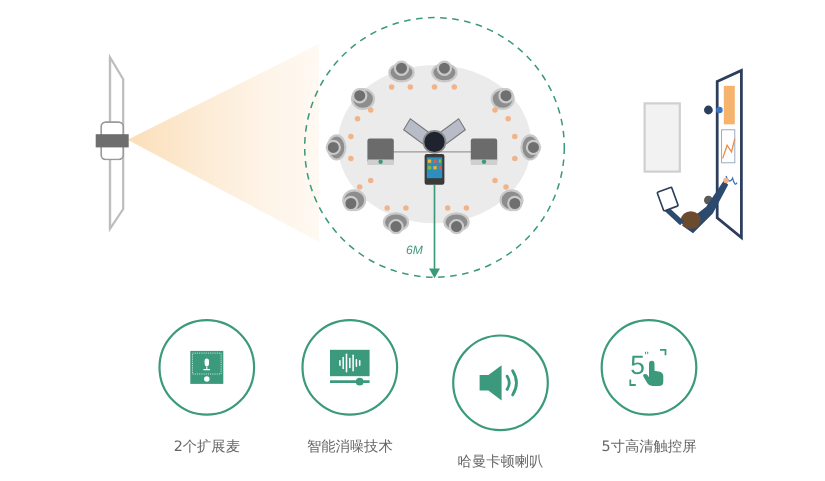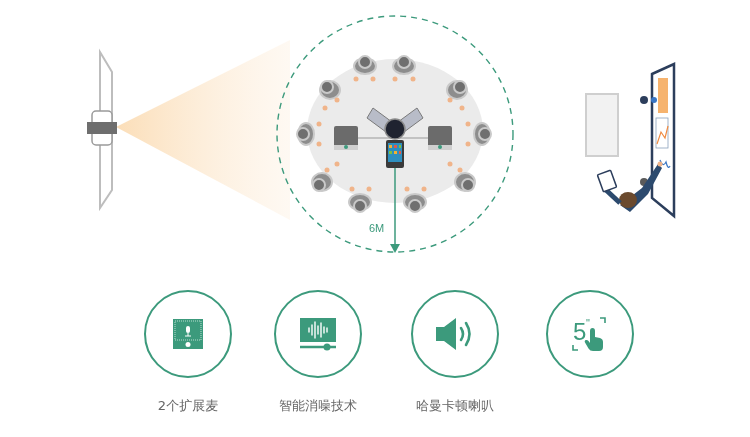--- a/index.html
+++ b/index.html
@@ -1,17 +1,17 @@
 <!DOCTYPE html>
 <html><head>
 <meta charset="utf-8">
 <style>
   html, body { margin:0; padding:0; background:#ffffff; }
   body { width:750px; height:437px; position:relative; overflow:hidden; font-family:"DejaVu Sans", sans-serif; }
-  .abs { position:absolute; }
+  .abs { position:absolute;font-style:italic; }
   svg { display:block; }
   .feature { position:absolute; width:110px; text-align:center; }
   .feature .circle { width:88px; height:88px; margin:0 auto; border:2px solid #3c9a7c; border-radius:50%; position:relative; box-sizing:border-box; }
   .feature .label { margin-top:19px; font-size:13px; color:#666666; letter-spacing:0px; white-space:nowrap; }
   .feature .circle svg { position:absolute; left:50%; top:50%; transform:translate(-50%,-50%); }
 </style>
 </head>
 <body>
 
 <div class="abs" style="left:80px;top:40px;">
@@ -196,34 +196,35 @@
         <line x1="25" y1="10" x2="25" y2="16"></line>
         <line x1="28" y1="11" x2="28" y2="15"></line>
       </g>
       <line x1="1" y1="30" x2="37" y2="30" stroke="#3c9a7c" stroke-width="2.5"></line>
       <circle cx="28" cy="30" r="3.5" fill="#3c9a7c"></circle>
     </svg>
   </div>
   <div class="label">智能消噪技术</div>
 </div>
 
-<div class="feature" style="left:400px;top:290px;">
+<div class="feature" style="left:400px;top:304px;">
   <div class="circle">
     <svg width="42" height="34" viewBox="0 0 42 34">
       <polygon points="2,10 10,10 22,1 22,33 10,24 2,24" fill="#3c9a7c"></polygon>
       <path d="M27,11 Q31,17 27,23" fill="none" stroke="#3c9a7c" stroke-width="2.6" stroke-linecap="round"></path>
       <path d="M32,6 Q39,17 32,28" fill="none" stroke="#3c9a7c" stroke-width="2.6" stroke-linecap="round"></path>
     </svg>
   </div>
   <div class="label">哈曼卡顿喇叭</div>
 </div>
 
 <div class="feature" style="left:535px;top:290px;">
   <div class="circle">
     <svg width="40" height="38" viewBox="0 0 40 38">
       <text x="3" y="25" font-family="Liberation Sans, sans-serif" font-size="24" fill="#3c9a7c">5</text>
       <text x="16" y="12" font-family="Liberation Sans, sans-serif" font-size="11" fill="#3c9a7c">"</text>
       <polyline points="30,3 35,3 35,8" fill="none" stroke="#3c9a7c" stroke-width="1.6"></polyline>
       <polyline points="3,30 3,35 8,35" fill="none" stroke="#3c9a7c" stroke-width="1.6"></polyline>
       <path d="M20,16 q0,-3 2.5,-3 q2.5,0 2.5,3 v6 l5,1 q3,1 3,4 v5 q0,4 -4,4 h-6 q-3,0 -4.5,-2.5 l-3.5,-6 q-1,-2 1,-2.5 q1.5,-0.3 2.5,1 l1.5,2 z" fill="#3c9a7c"></path>
     </svg>
   </div>
+  <div class="label">5寸高清触控屏</div>
 </div>
 
 </body></html>

